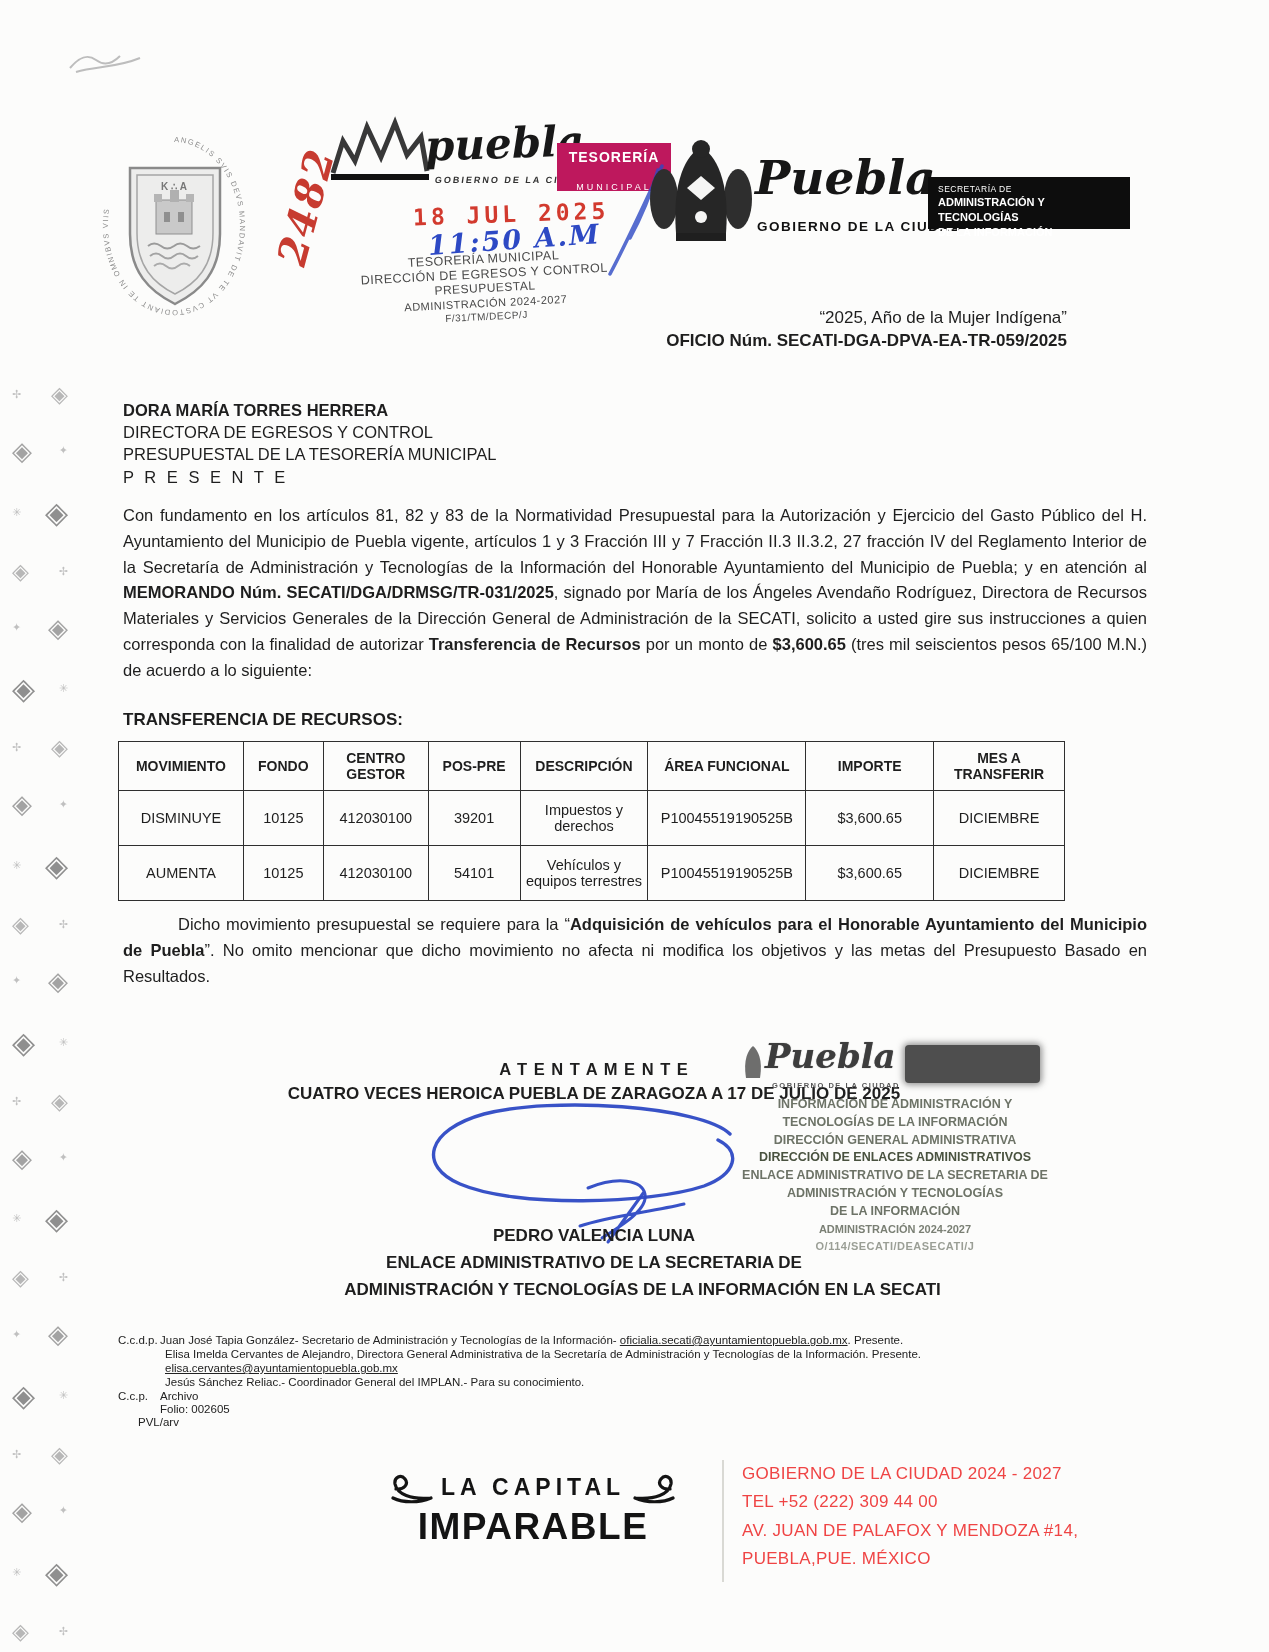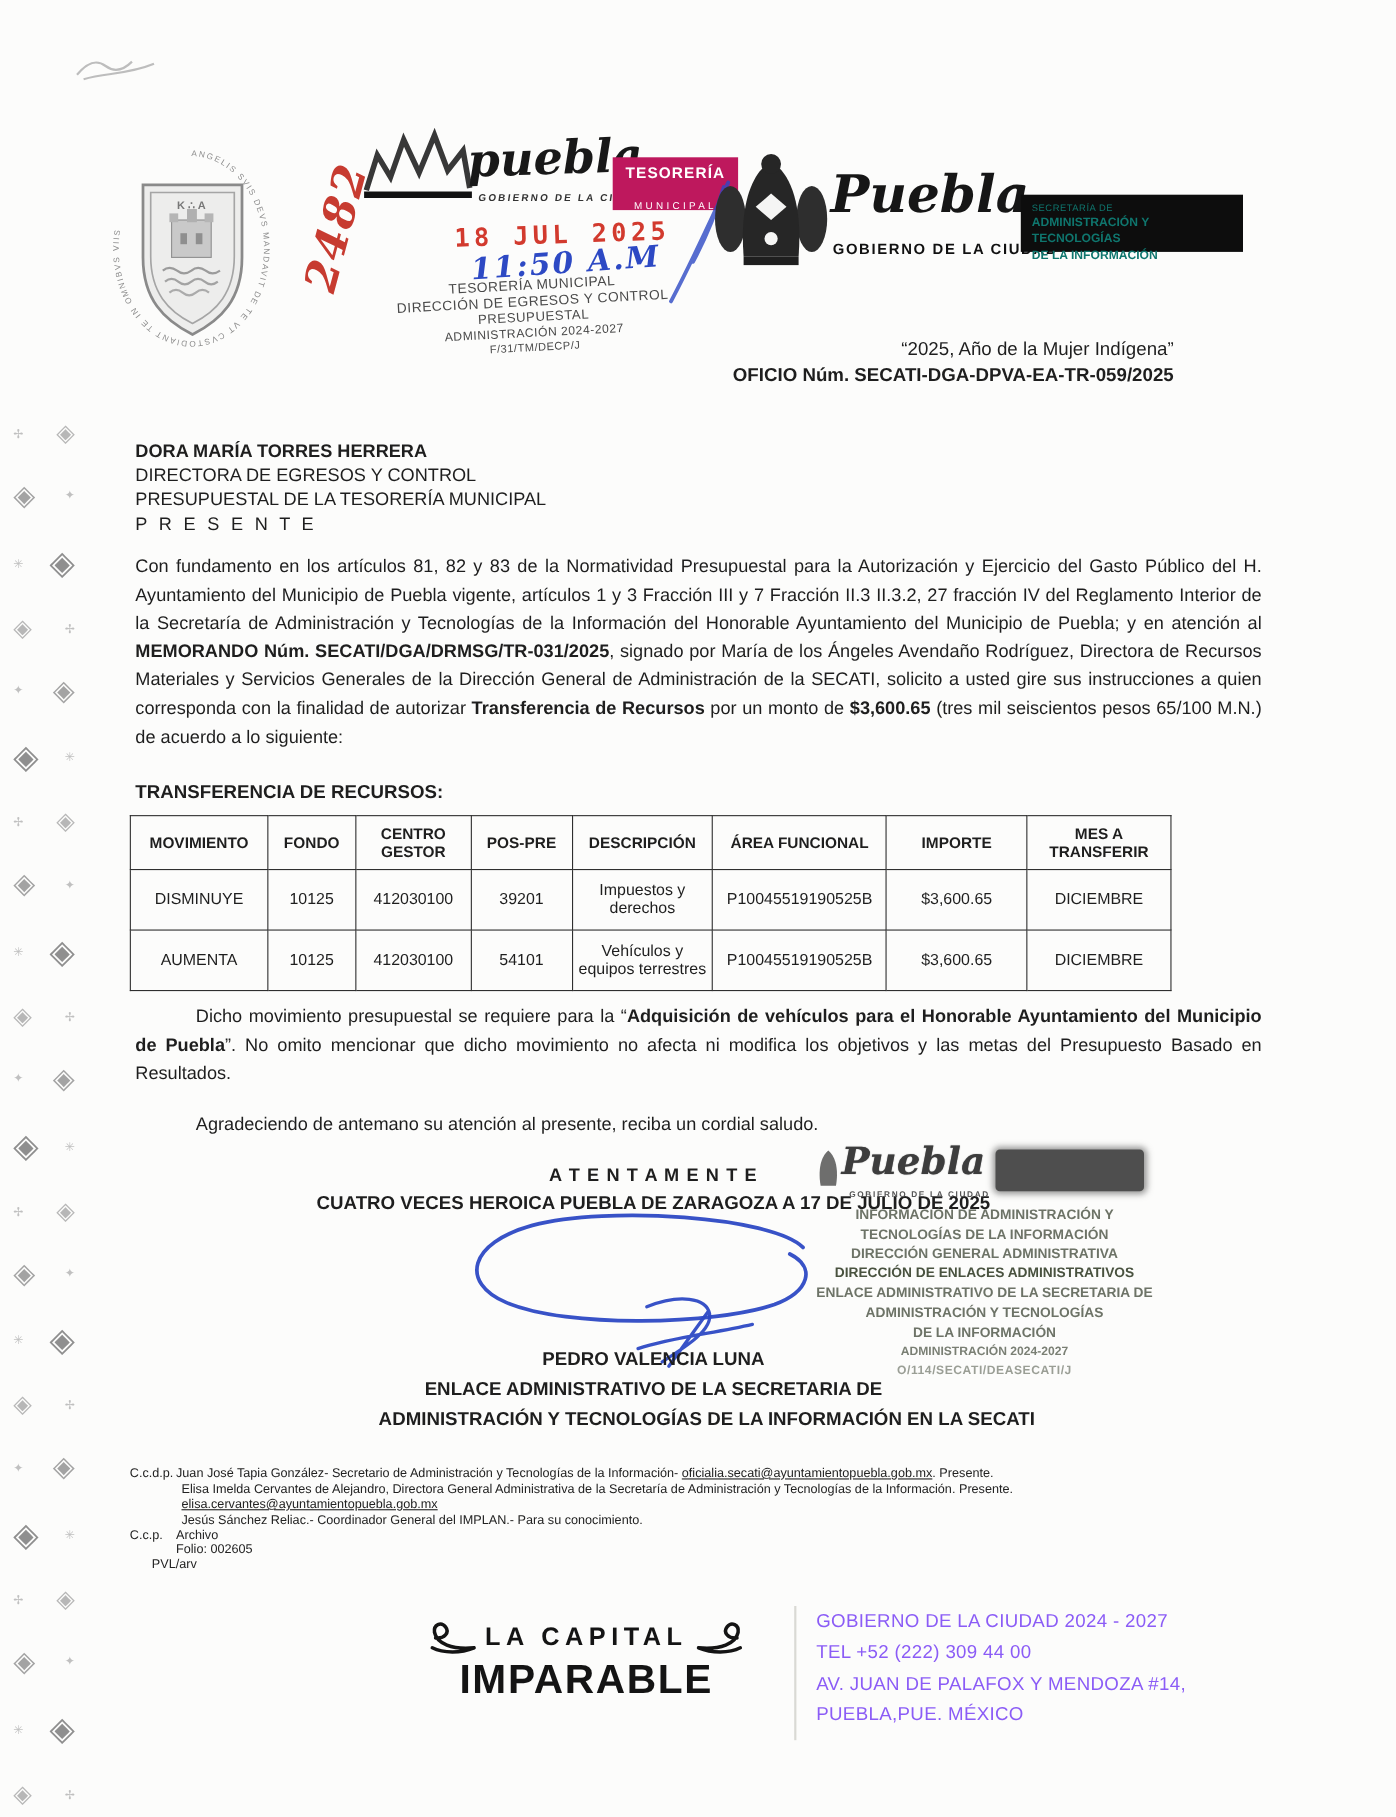--- a/index.html
+++ b/index.html
@@ -36,21 +36,21 @@
   #tes-stamp-text div:nth-child(1){font-size:12.5px;}
   #tes-stamp-text div:nth-child(2){font-size:12.5px;}
   #tes-stamp-text div:nth-child(3){font-size:12px;}
   #tes-stamp-text div:nth-child(4){font-size:11px;}
   #tes-stamp-text div:nth-child(5){font-size:10px;}
 
   
   #brand-main{left:755px;top:150px;font-family:"DejaVu Serif",serif;font-style:italic;
     font-weight:700;font-size:47px;color:#161616;}
   #brand-main-sub{left:757px;top:219px;font-size:13.5px;font-weight:bold;letter-spacing:1.5px;color:#111;}
-  #banner{left:928px;top:177px;width:202px;height:52px;background:#0d0d0d;color:#0f766e;
+  #banner{left:928px;top:177px;width:202px;height:52px;background:#0d0d0d;color:#ffffff;
     padding:7px 10px;box-sizing:border-box;line-height:1.35;}
   #banner .b1{font-size:8.5px;letter-spacing:.5px;}
   #banner .b2,#banner .b3{font-size:11px;font-weight:bold;}
   #oficio-block{right:202px;top:306px;text-align:right;line-height:23px;font-size:17px;}
   #oficio-block .of{font-weight:bold;}
 
   
   #addressee{left:123px;top:399px;font-size:16.5px;line-height:22px;}
   #addressee .name{font-weight:bold;}
   #addressee .presente{letter-spacing:3px;margin-top:1px;}
@@ -92,21 +92,21 @@
   .fn{font-size:11.5px;color:#222;white-space:nowrap;}
   .fn .lbl{display:inline-block;width:42px;}
   .fn u{text-decoration:underline;}
 
   
   #capital{left:368px;top:1470px;width:330px;text-align:center;color:#141414;}
   #capital .row1{display:flex;align-items:center;justify-content:center;gap:8px;}
   #capital .cap1{font-size:23px;font-weight:800;letter-spacing:5px;text-align:right;}
   #capital .cap2{font-size:37px;font-weight:800;letter-spacing:1.5px;margin-top:2px;}
   #footer-divider{left:722px;top:1460px;width:2px;height:122px;background:#d9d9d4;}
-  #footer-address{left:742px;top:1460px;font-size:17px;line-height:28.3px;color:#8b5cf6;letter-spacing:.3px;}
+  #footer-address{left:742px;top:1460px;font-size:17px;line-height:28.3px;color:#ef4444;letter-spacing:.3px;}
 </style>
 </head>
 <body>
 
 <div class="page">
 
   <div class="abs" id="deco-strip">
       <div class="deco-row" style="flex-direction: row;">
         <span class="deco-small">✢</span>
         <span style="font-size: 22px; color: rgb(183, 183, 183);">◈</span>
@@ -330,21 +330,20 @@
         <td>Vehículos y equipos terrestres</td>
         <td>P10045519190525B</td>
         <td>$3,600.65</td>
         <td>DICIEMBRE</td>
       </tr>
     </tbody>
   </table>
 
   <p class="abs para" id="p2"><span>Dicho movimiento presupuestal se requiere para la “</span><b>Adquisición de vehículos para el Honorable Ayuntamiento del Municipio de Puebla</b><span>”. No omito mencionar que dicho movimiento no afecta ni modifica los objetivos y las metas del Presupuesto Basado en Resultados.</span></p>
 
-  <p class="abs para" id="p3">Agradeciendo de antemano su atención al presente, reciba un cordial saludo.</p>
 
   <div class="abs" id="atentamente">A T E N T A M E N T E</div>
   <div class="abs" id="place-date">CUATRO VECES HEROICA PUEBLA DE ZARAGOZA A 17 DE JULIO DE 2025</div>
 
   <svg class="abs" style="left:738px;top:1042px;" width="30" height="40" viewBox="0 0 30 40">
     <path d="M8,36 C5,18 10,8 15,4 C20,8 25,18 22,36 Z" fill="#4a4a4a" opacity="0.8"></path>
   </svg>
   <div class="abs nowrap" id="sig-stamp-brand">Puebla</div>
   <div class="abs nowrap" id="sig-stamp-brand-sub">GOBIERNO DE LA CIUDAD</div>
   <div class="abs" id="redaction-blob"></div>

